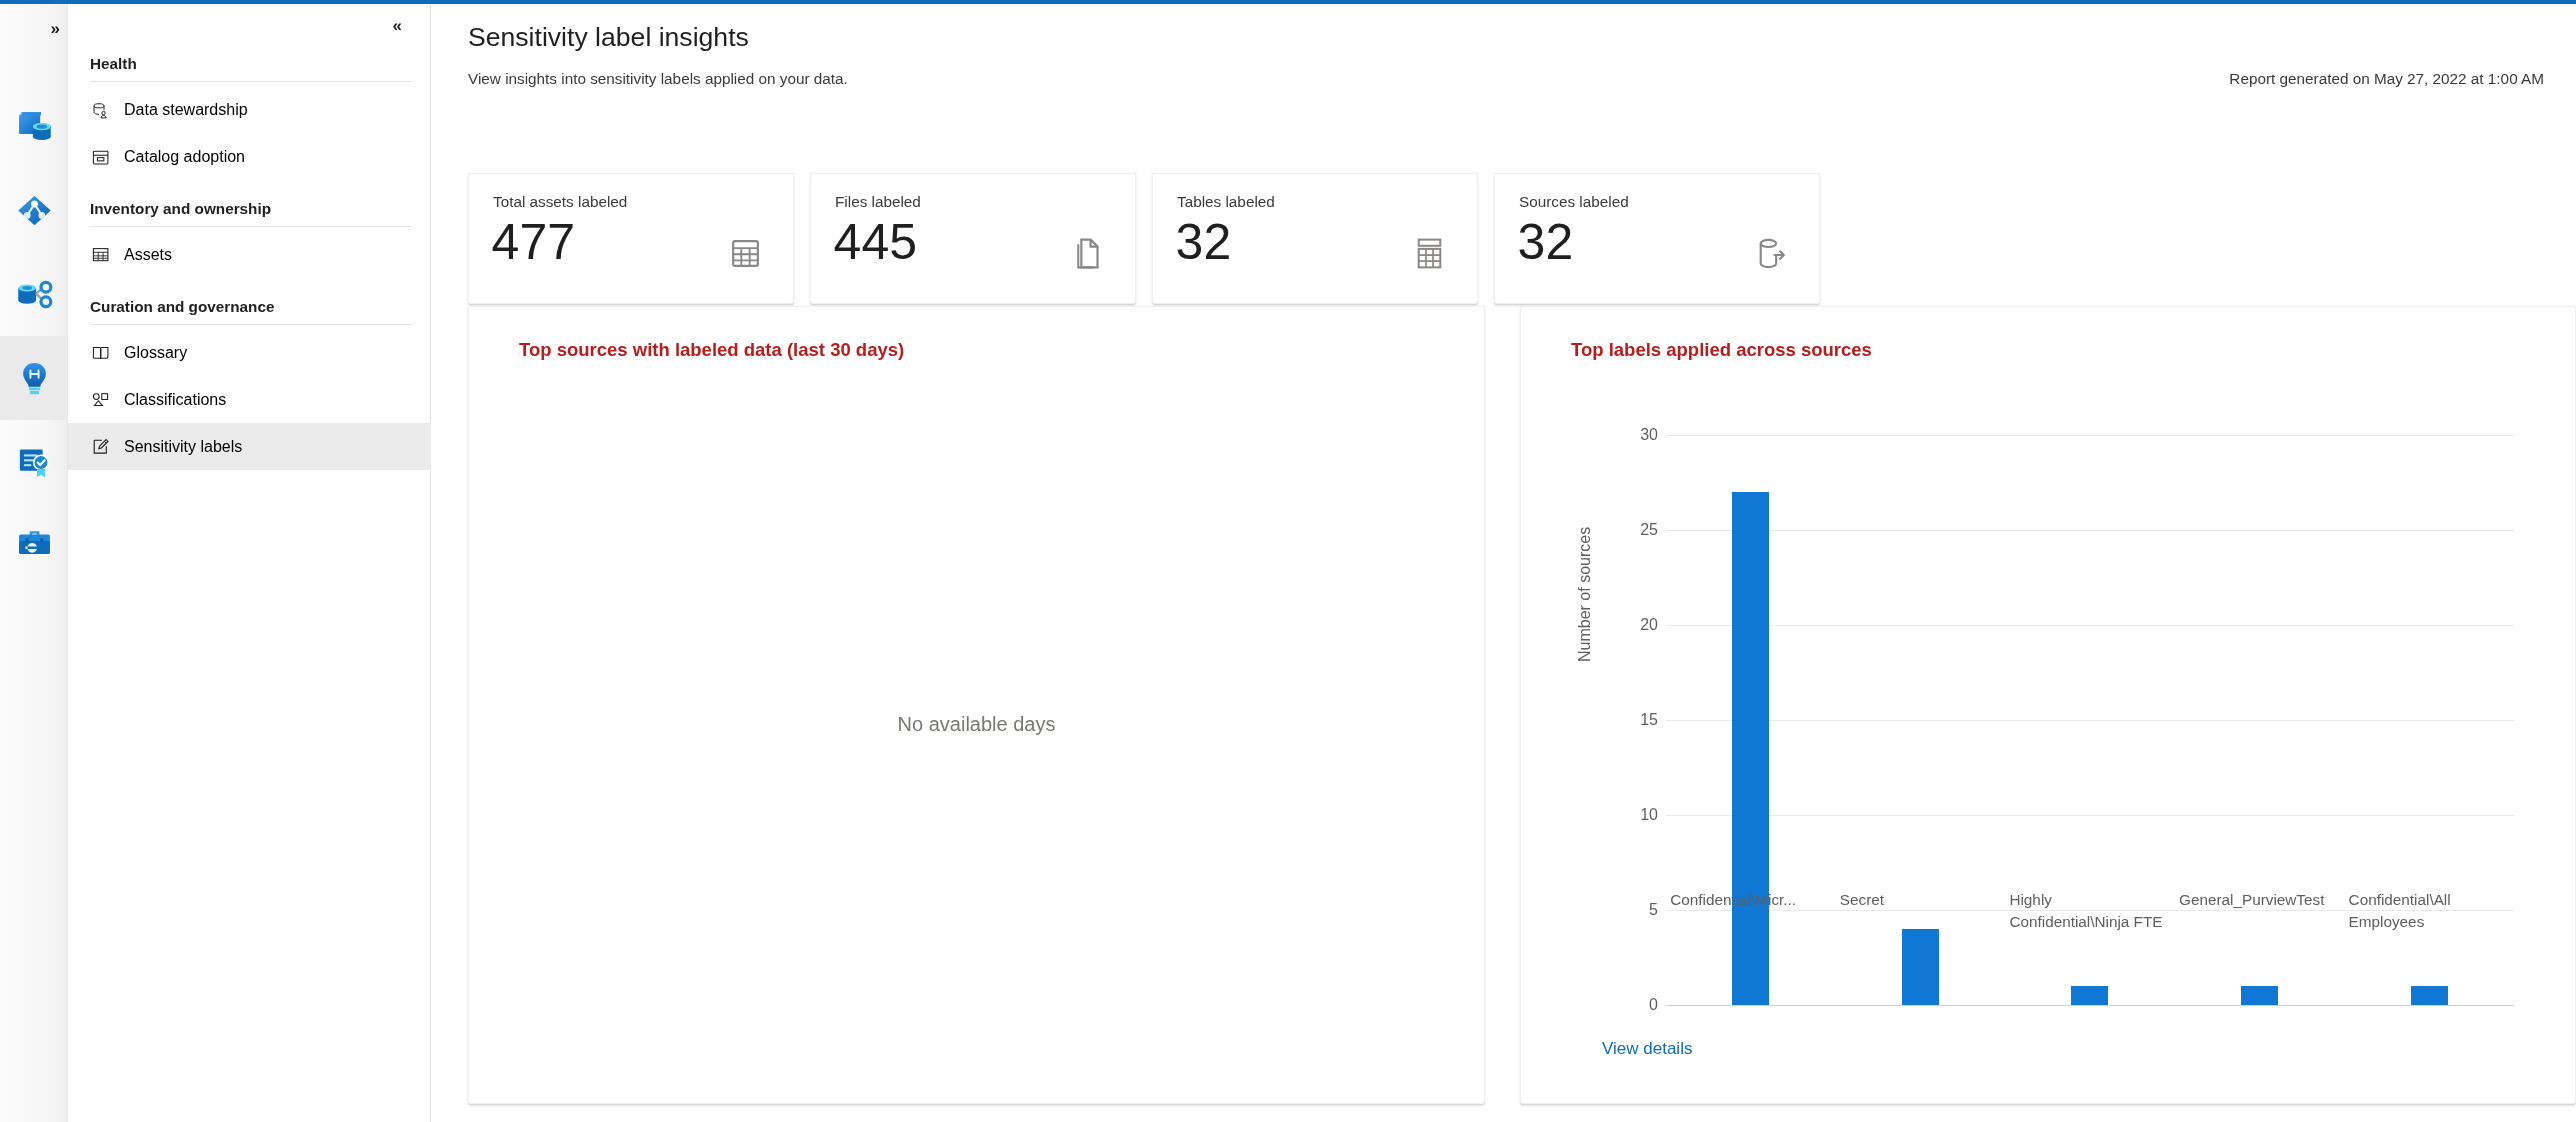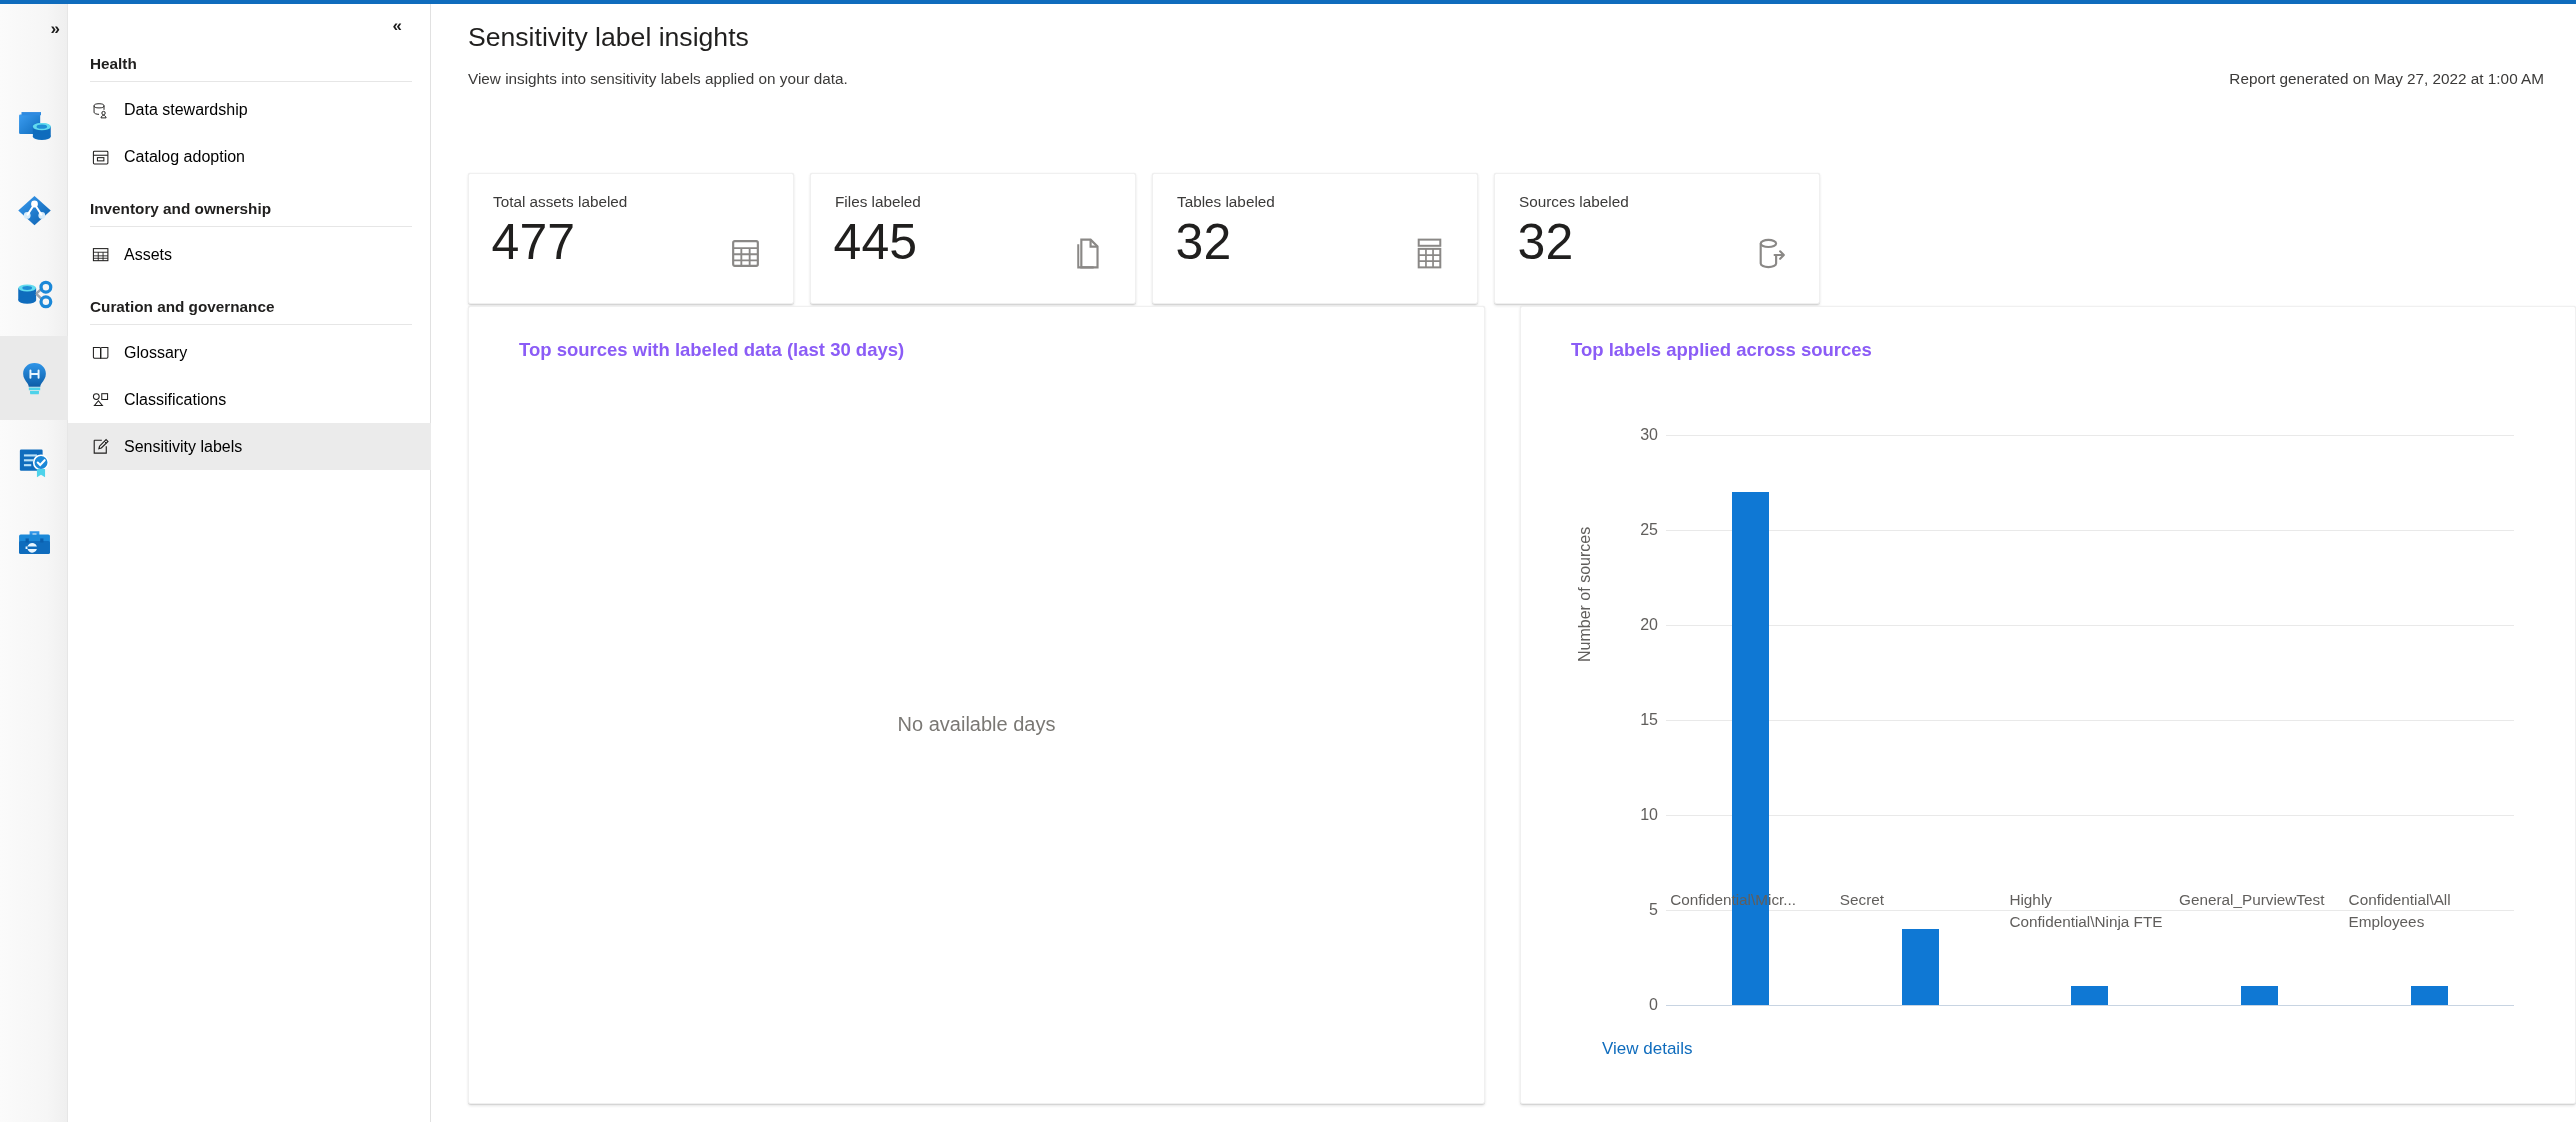--- a/index.html
+++ b/index.html
@@ -148,21 +148,21 @@
     background:#fff;
     border: 0.8px solid #f0f0f0;
     border-radius: 2.4px;
     box-shadow: 0 1.3px 2.9px rgba(0,0,0,0.10), 0 0.2px 0.7px rgba(0,0,0,0.09);
     position: relative;
   }
   .panel-left  { width: 1017px; height: 798px; }
   .panel-right { width: 1056px; height: 798px; }
   .panel-title {
     position:absolute; left: 50px; top: 32px;
-    font-size: 18.5px; font-weight: bold; color:#8b5cf6;
+    font-size: 18.5px; font-weight: bold; color:#b91c1c;
   }
   .no-data {
     position:absolute; left:0; right:0; top: 406px;
     text-align:center; font-size: 20px; color:#7a7874;
   }
   .view-details {
     position:absolute; left: 81px; bottom: 44px;
     font-size: 17px; color:#0f6cbd; cursor:pointer;
   }
 

